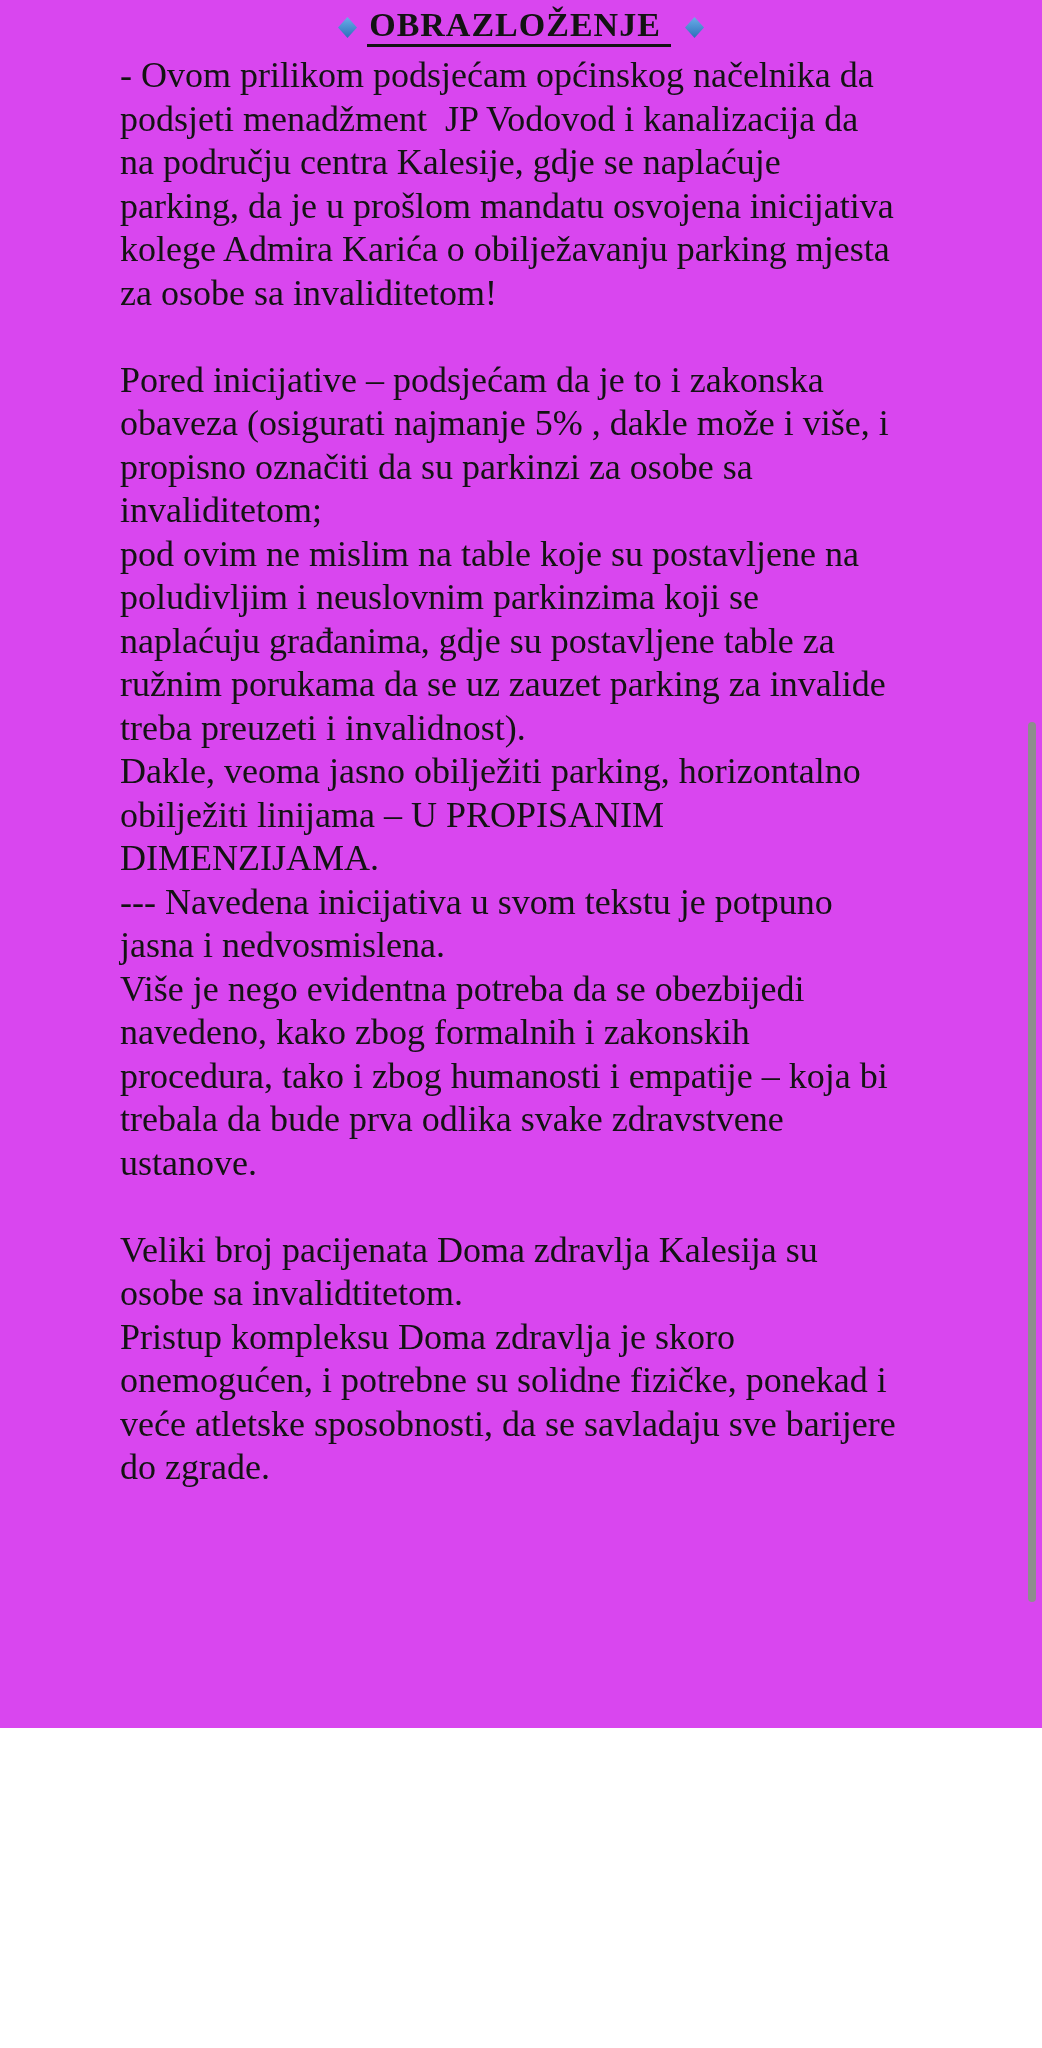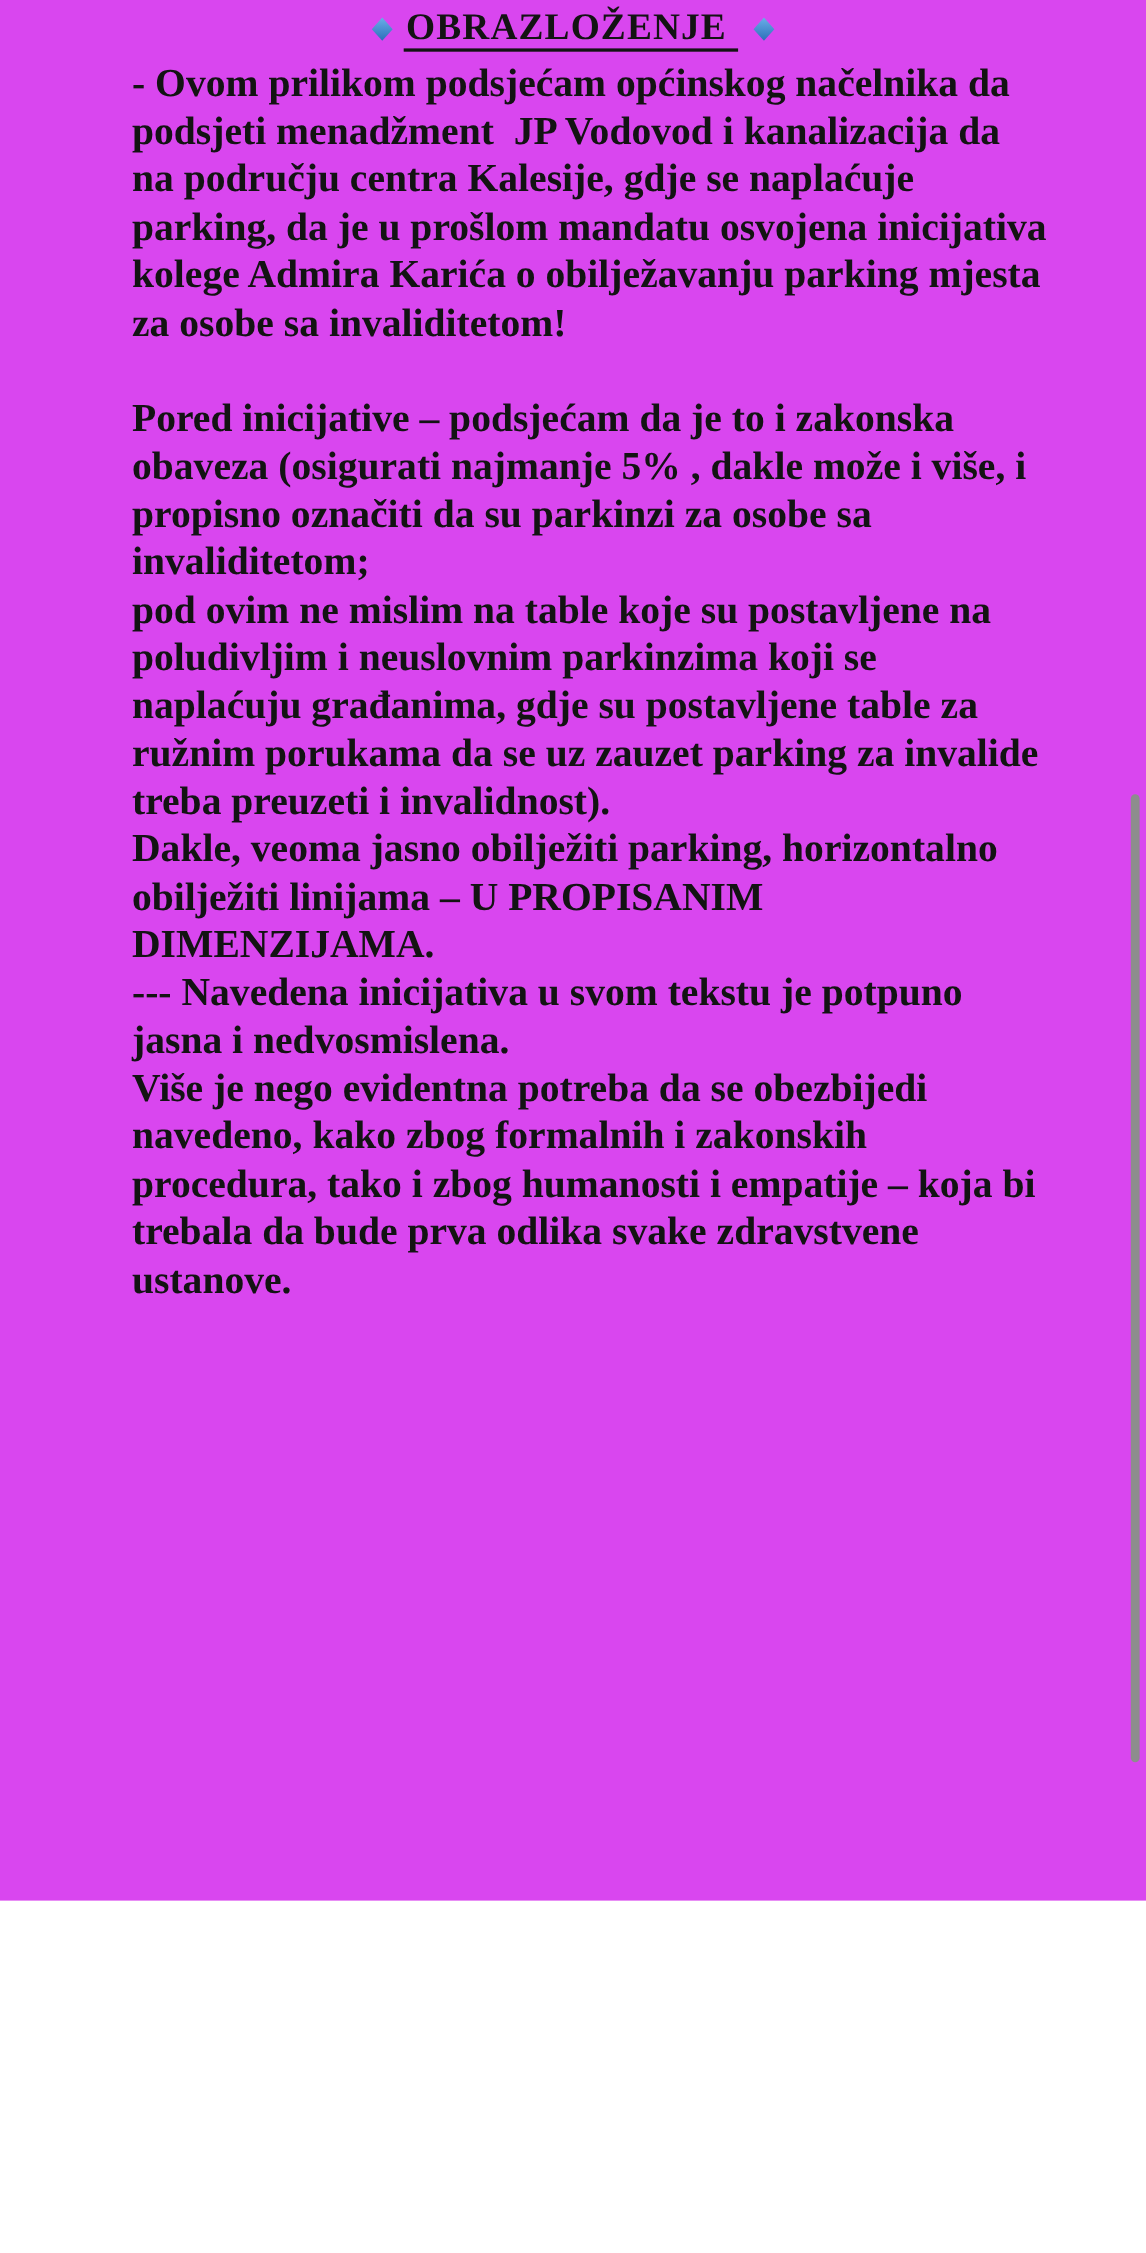--- a/index.html
+++ b/index.html
@@ -17,21 +17,21 @@
   .title-row .diamond { display:inline-block; vertical-align:-3px; }
   .title-text {
     border-bottom:3px solid #131313; padding:0 10px 1px 2px;
   }
   .diamond.right { margin-left:4px; }
   
   .body {
     position:absolute; top:54px; left:120px; width:905px;
     font-size:36px; line-height:43.5px;
   }
-  .body p { margin:0 0 43.5px 0; white-space:pre-wrap;font-weight:bold; }
+  .body p { margin:0 0 43.5px 0; white-space:pre-wrap; }
   
   .closing {
     position:absolute; top:1832px; left:121px;
     font-weight:bold; font-size:27px; line-height:34px;
   }
   .date-line {
     position:absolute; top:1879px; left:115px;
     display:flex; align-items:center; gap:3px;
     font-weight:bold; font-size:31px; line-height:38px;
   }
@@ -97,20 +97,26 @@
 Dakle, veoma jasno obilježiti parking, horizontalno
 obilježiti linijama – U PROPISANIM
 DIMENZIJAMA.
 --- Navedena inicijativa u svom tekstu je potpuno
 jasna i nedvosmislena.
 Više je nego evidentna potreba da se obezbijedi
 navedeno, kako zbog formalnih i zakonskih
 procedura, tako i zbog humanosti i empatije – koja bi
 trebala da bude prva odlika svake zdravstvene
 ustanove.</p>
+    <p>Veliki broj pacijenata Doma zdravlja Kalesija su
+osobe sa invalidtitetom.
+Pristup kompleksu Doma zdravlja je skoro
+onemogućen, i potrebne su solidne fizičke, ponekad i
+veće atletske sposobnosti, da se savladaju sve barijere
+do zgrade.</p>
   </div>
 
   <div class="closing">S poštovanjem.</div>
 
   <div class="date-line">
     <span>
       <svg width="28" height="24" viewBox="0 0 28 24" aria-hidden="true">
         <defs>
           <linearGradient id="fg" x1="0" y1="0" x2="1" y2="1">
             <stop offset="0" stop-color="#e2402e"></stop>

